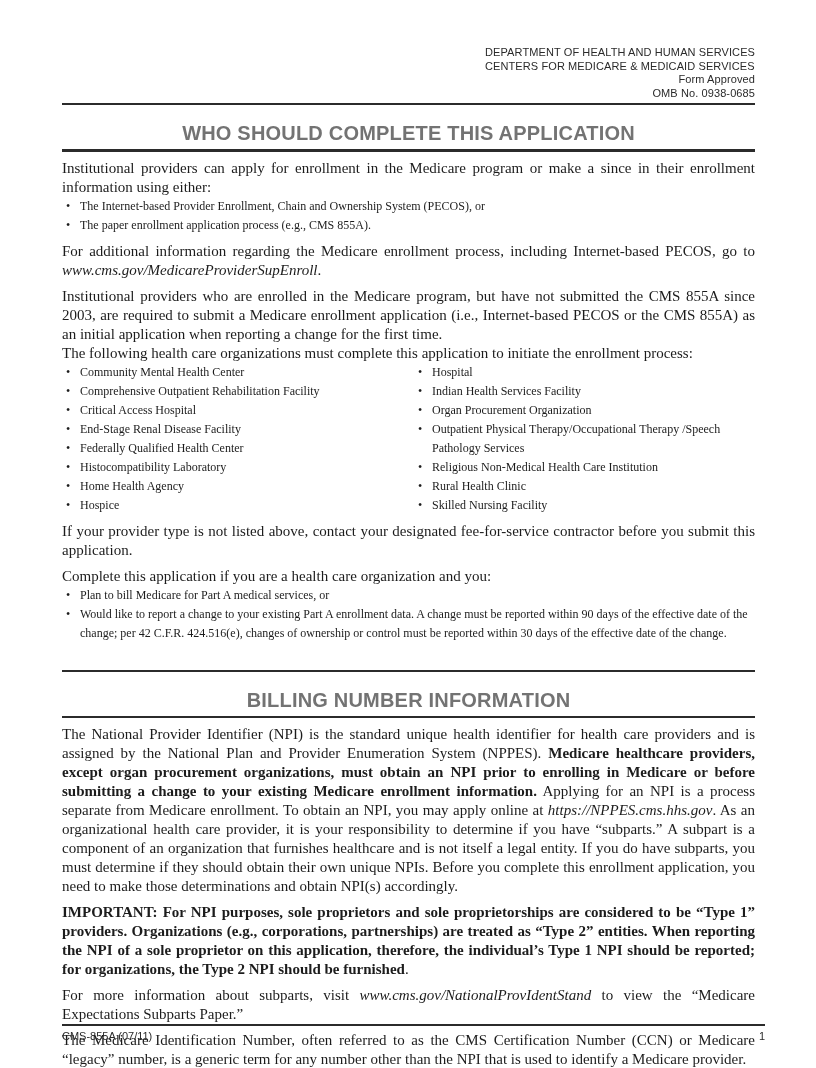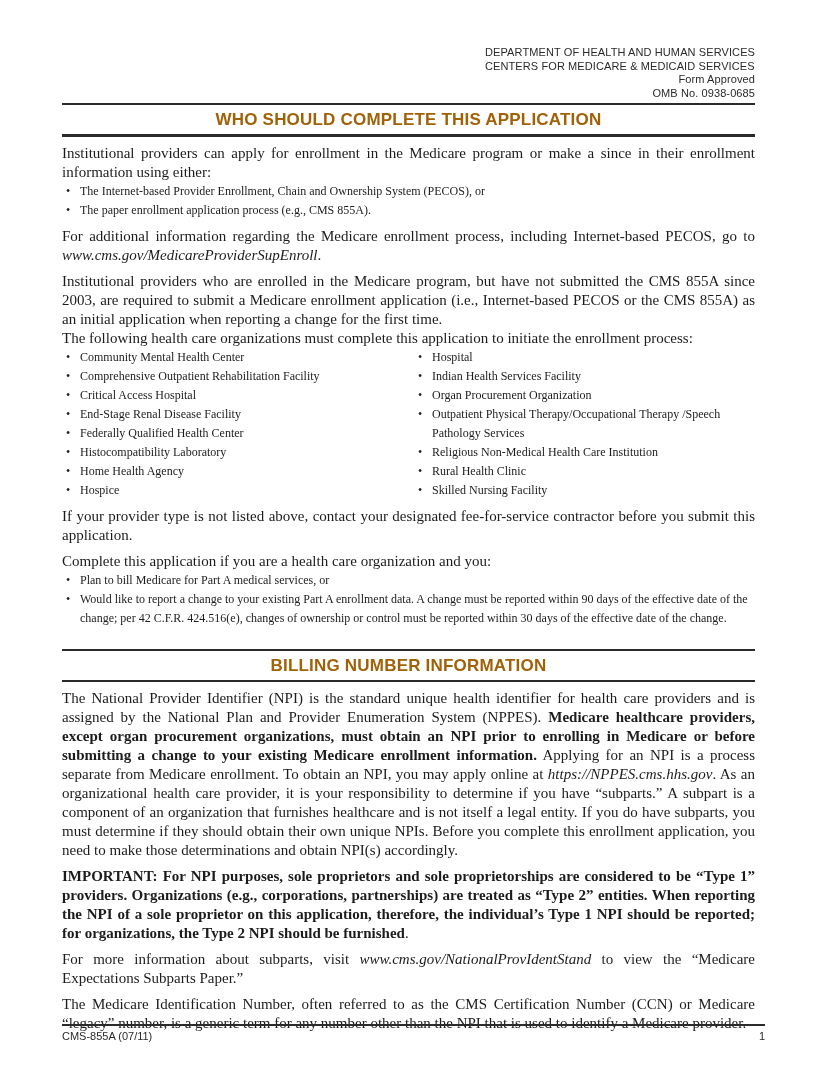--- a/index.html
+++ b/index.html
@@ -17,24 +17,24 @@
   .hdr{display:flex;justify-content:space-between;align-items:flex-end;
        font-family:"Liberation Sans","DejaVu Sans",sans-serif;
        font-size:11px;line-height:13.5px;color:#2a2a2a;letter-spacing:.1px;flex-direction:column;}
   .hdr-right{text-align:right;margin-left:36px;}
   
   .rule{border:0;background:#2b2b2b;height:2px;margin:0;}
   .rule-3{height:3px;}
   .hdr-rule{margin-top:3px;}
   
   .sec-title{
-    margin:0;padding:5px 0 4px;
+    margin:0;padding:17px 0 4px;
     text-align:center;
     font-family:"Liberation Sans","DejaVu Sans",sans-serif;
-    font-size:17px;font-weight:bold;color:#a16207;letter-spacing:.2px;
+    font-size:20px;font-weight:bold;color:#737373;letter-spacing:.2px;
   }
   
   .para{
     margin:7px 0 0;
     font-size:15px;line-height:19px;
     text-align:justify;
   }
   .para.no-gap{margin-top:0;}
   .para.lead{margin-bottom:0;}
   .b{font-weight:bold;}
@@ -50,21 +50,21 @@
     text-align:left;
   }
   ul.bullets li::before{
     content:"\2022";
     position:absolute;left:4px;top:0;
   }
   .cols{display:flex;}
   .cols .col-left{width:352px;flex:0 0 auto;}
   .cols .col-right{flex:1 1 auto;}
   
-  .sec-block{margin-top:21px;}
+  .sec-block{margin-top:27px;}
   
   .ftr-wrap{position:absolute;left:62px;right:51px;bottom:26px;}
   .ftr{
     display:flex;justify-content:space-between;
     font-family:"Liberation Sans","DejaVu Sans",sans-serif;
     font-size:11px;color:#2a2a2a;margin-top:4px;
   }
 </style>
 </head>
 <body>

